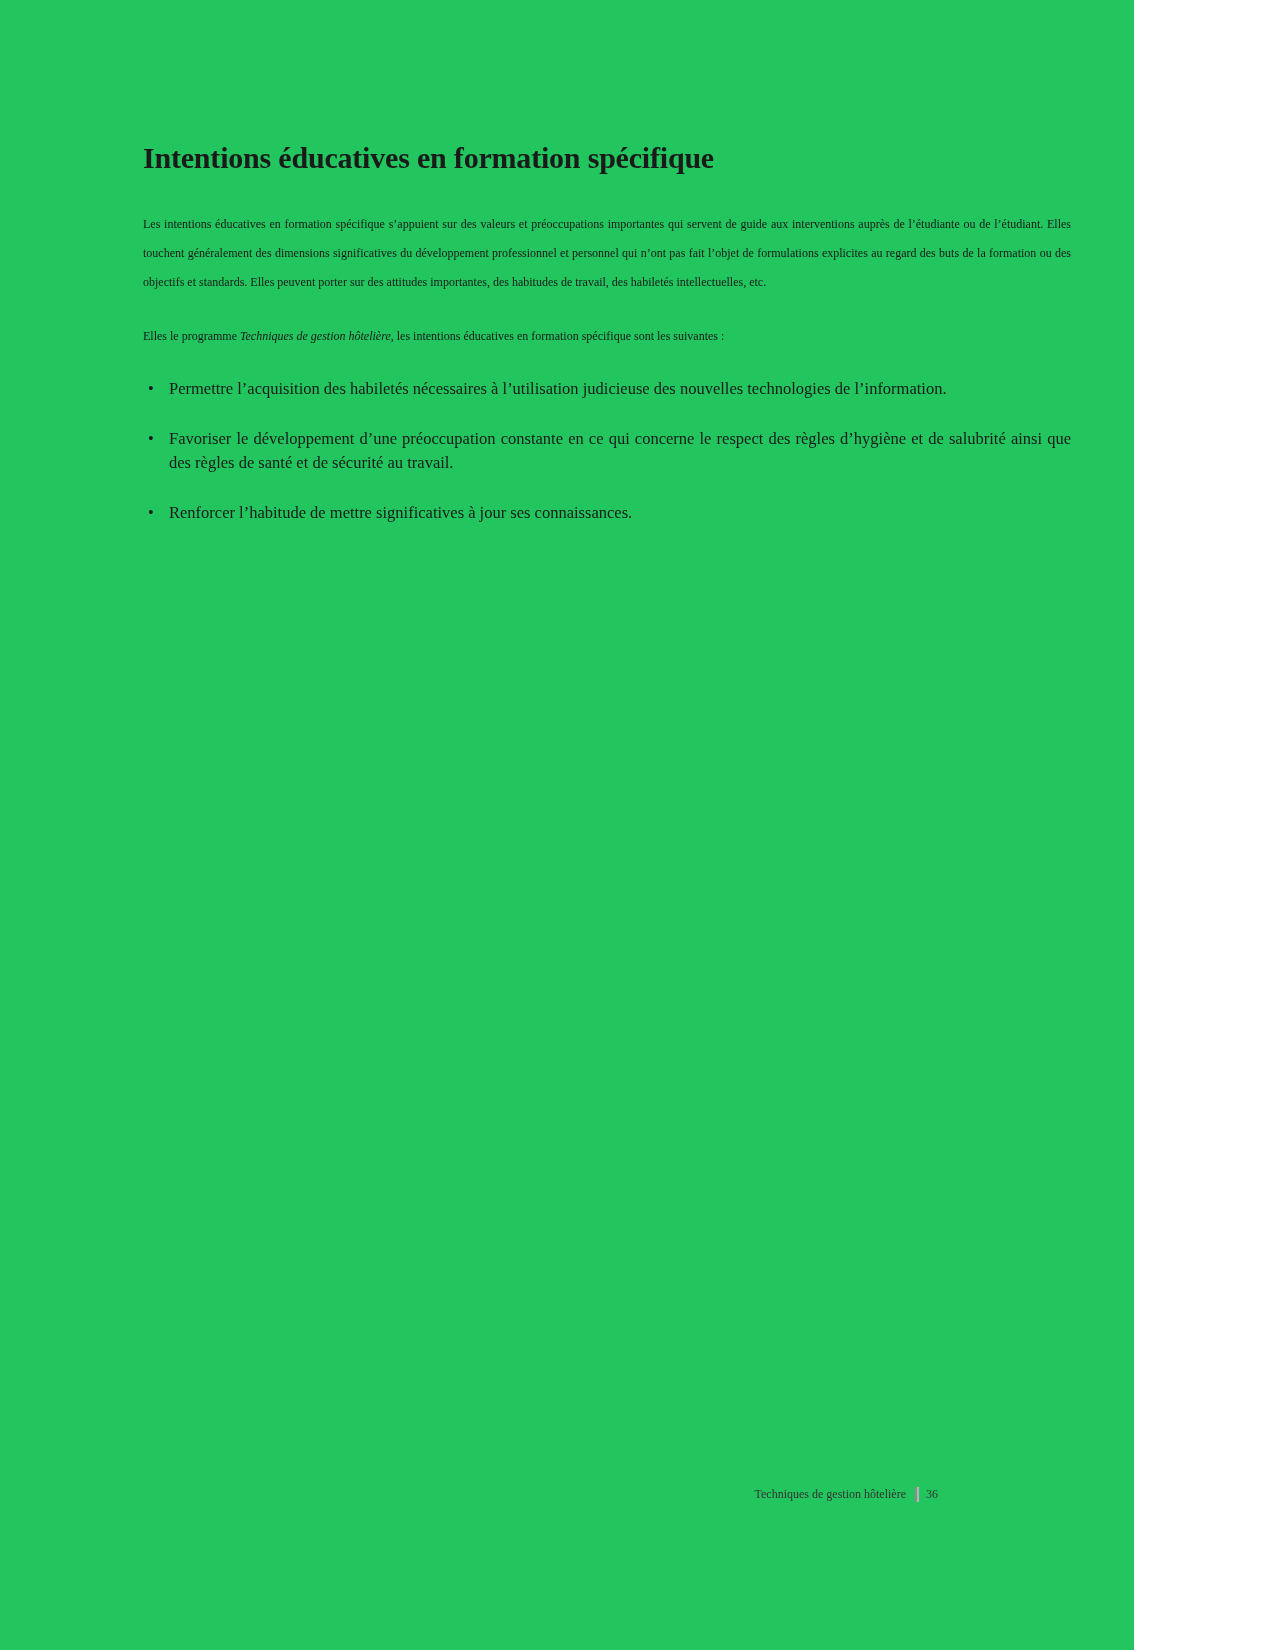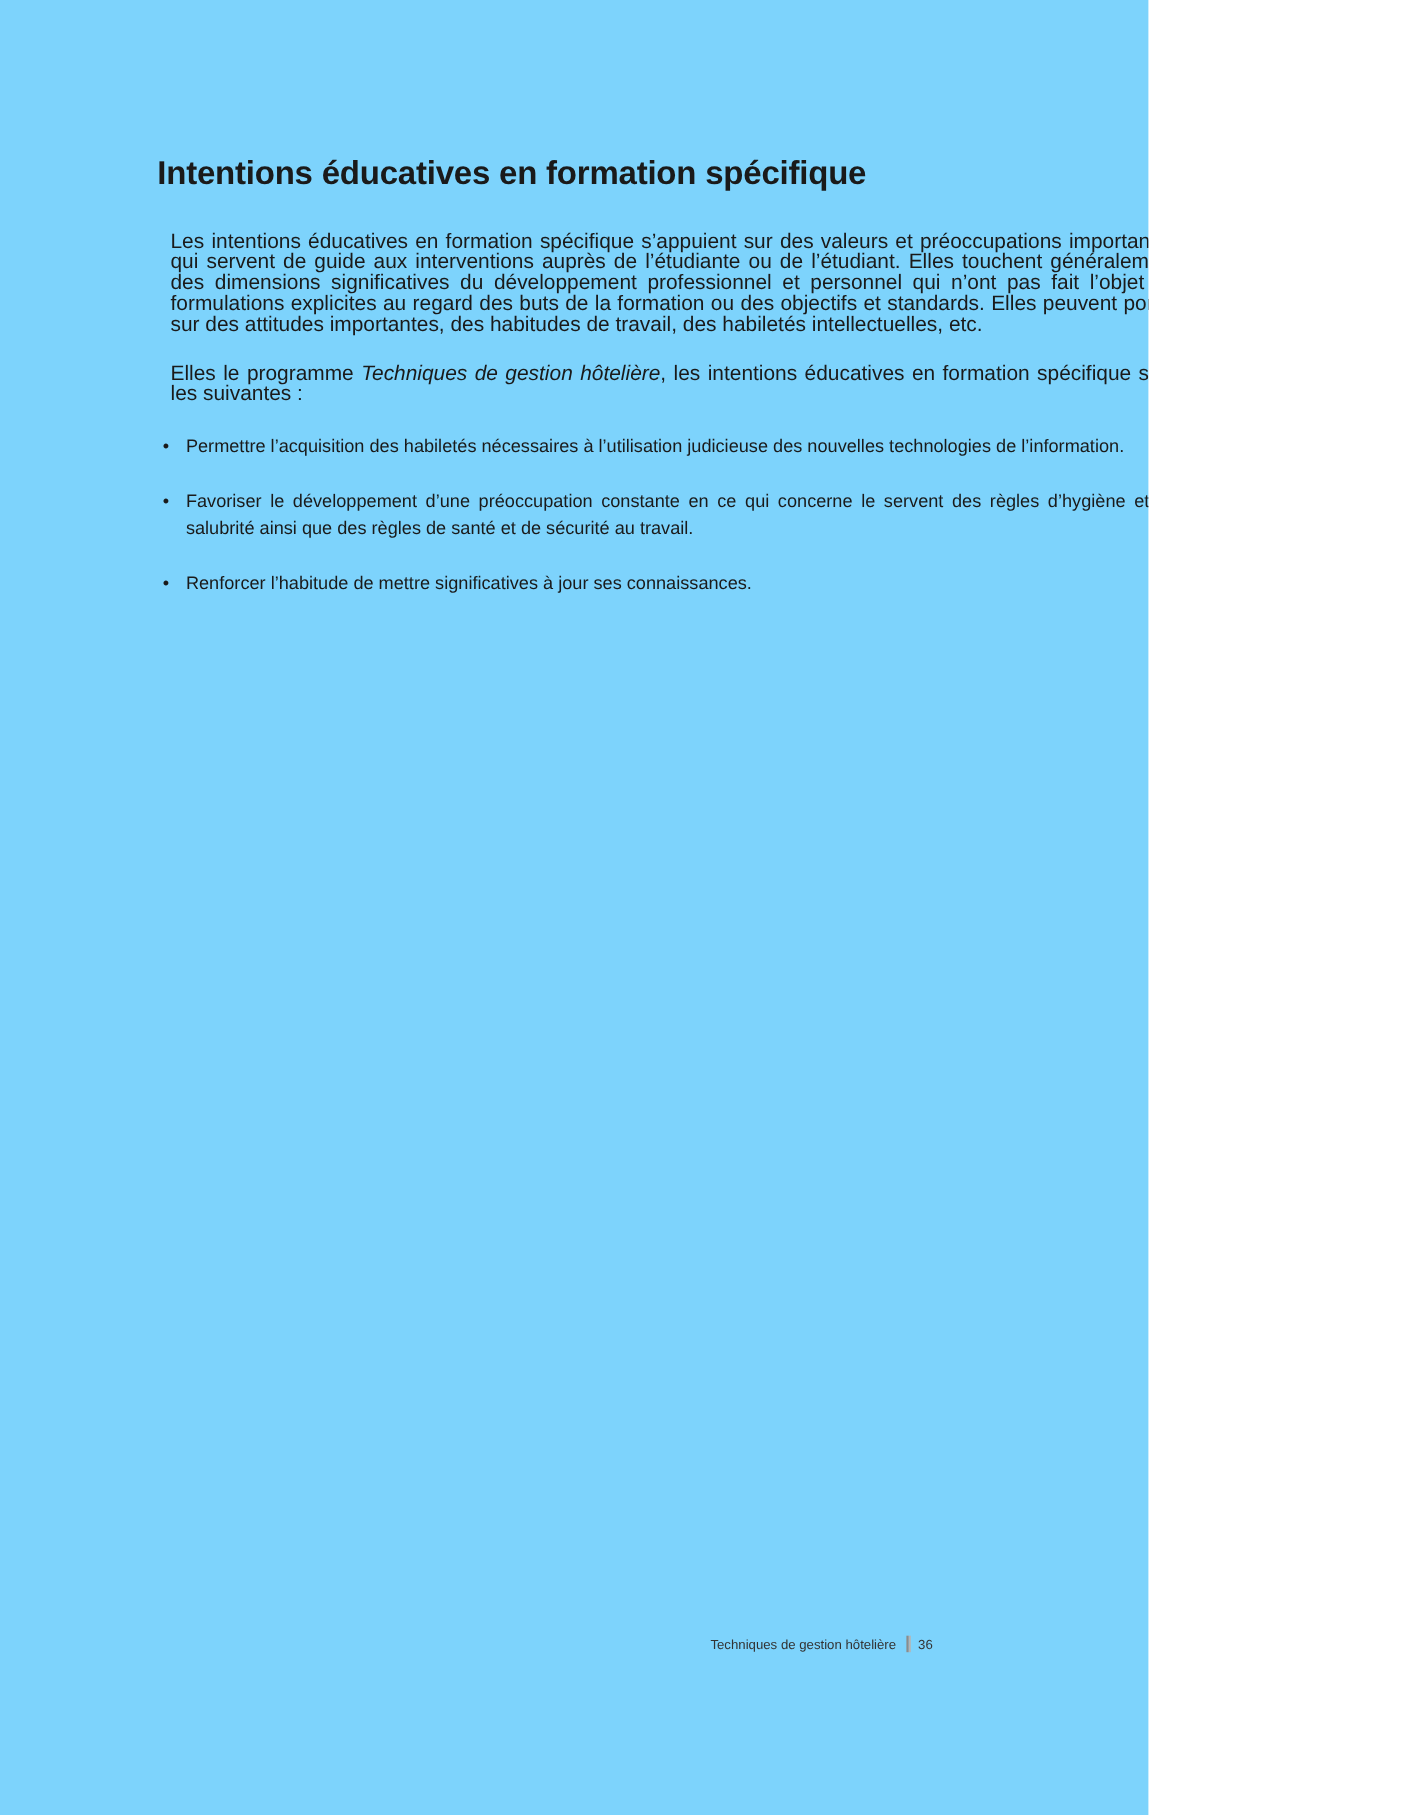--- a/index.html
+++ b/index.html
@@ -3,45 +3,45 @@
 <meta charset="utf-8">
 <style>
   * { box-sizing: border-box; }
   html, body {
     margin: 0;
     padding: 0;
     background: #ffffff;
   }
   .page {
     position: relative;
-    width: 1044px;
+    width: 1134px;
     height: 1650px;
-    background: #7dd3fc;
-    font-family: Liberation Sans, sans-serif;
+    background: #22c55e;
+    font-family: Liberation Serif, serif;
     color: #1a1a1a;
     overflow: hidden;
   }
   .content {
     position: absolute;
     left: 143px;
     top: 141px;
     width: 928px;
   }
   h1.doc-title {
     font-size: 30px;
     font-weight: bold;
     letter-spacing: -0.2px;
     margin: 0 0 35px 0;
     color: #1a1a1a;
   }
   p.body-par {
-    font-size: 19px;
-    line-height: 19px;
+    font-size: 12px;
+    line-height: 29px;
     text-align: justify;
-    margin: 0 0 25px 12px;
+    margin: 0 0 25px 0;
   }
   p.body-par .italic {
     font-style: italic;
   }
   ul.bullet-list {
     list-style: none;
     margin: 26px 0 0 0;
     padding: 0;
   }
   ul.bullet-list li {
@@ -88,21 +88,21 @@
   <div class="content">
 
     <h1 class="doc-title">Intentions éducatives en formation spécifique</h1>
 
     <p class="body-par">Les intentions éducatives en formation spécifique s’appuient sur des valeurs et préoccupations importantes qui servent de guide aux interventions auprès de l’étudiante ou de l’étudiant. Elles touchent généralement des dimensions significatives du développement professionnel et personnel qui n’ont pas fait l’objet de formulations explicites au regard des buts de la formation ou des objectifs et standards. Elles peuvent porter sur des attitudes importantes, des habitudes de travail, des habiletés intellectuelles, etc.</p>
 
     <p class="body-par"><span>Elles le programme </span><span class="italic">Techniques de gestion hôtelière</span><span>, les intentions éducatives en formation spécifique sont les suivantes :</span></p>
 
     <ul class="bullet-list">
       <li>Permettre l’acquisition des habiletés nécessaires à l’utilisation judicieuse des nouvelles technologies de l’information.</li>
-      <li>Favoriser le développement d’une préoccupation constante en ce qui concerne le servent des règles d’hygiène et de salubrité ainsi que des règles de santé et de sécurité au travail.</li>
+      <li>Favoriser le développement d’une préoccupation constante en ce qui concerne le respect des règles d’hygiène et de salubrité ainsi que des règles de santé et de sécurité au travail.</li>
       <li>Renforcer l’habitude de mettre significatives à jour ses connaissances.</li>
     </ul>
 
   </div>
 
   <div class="footer">
     <span class="footer-label">Techniques de gestion hôtelière</span>
     <span class="footer-bar"></span>
     <span class="footer-page-number">36</span>
   </div>

